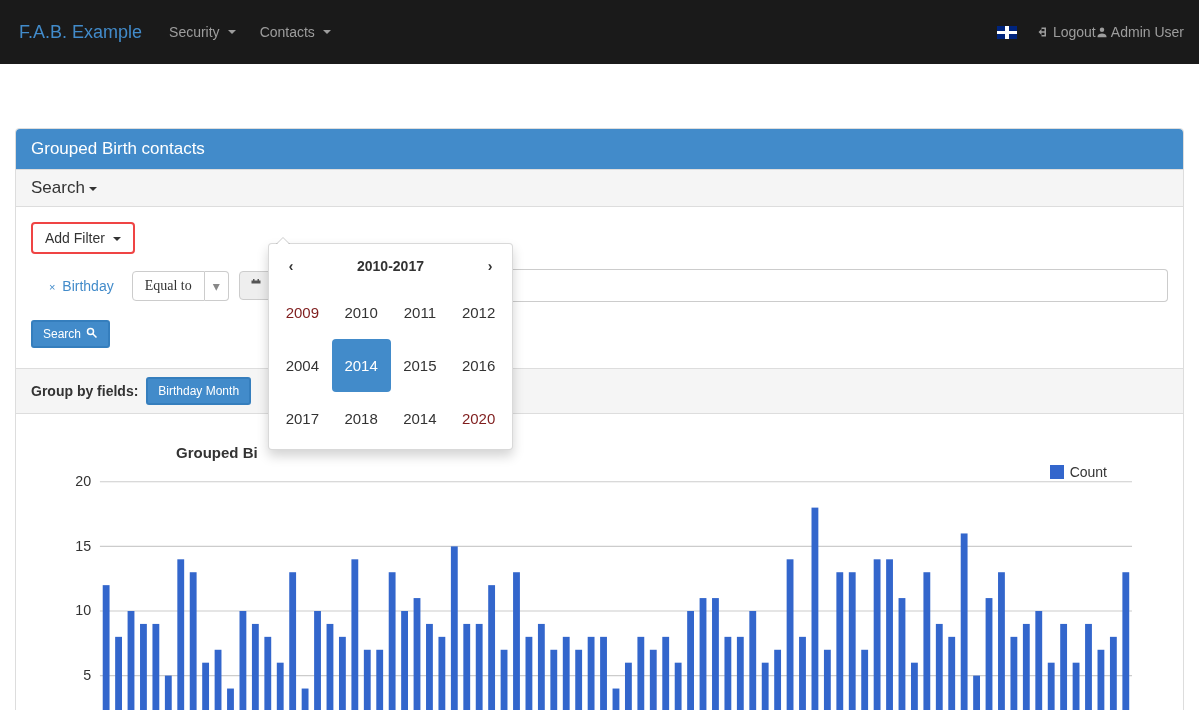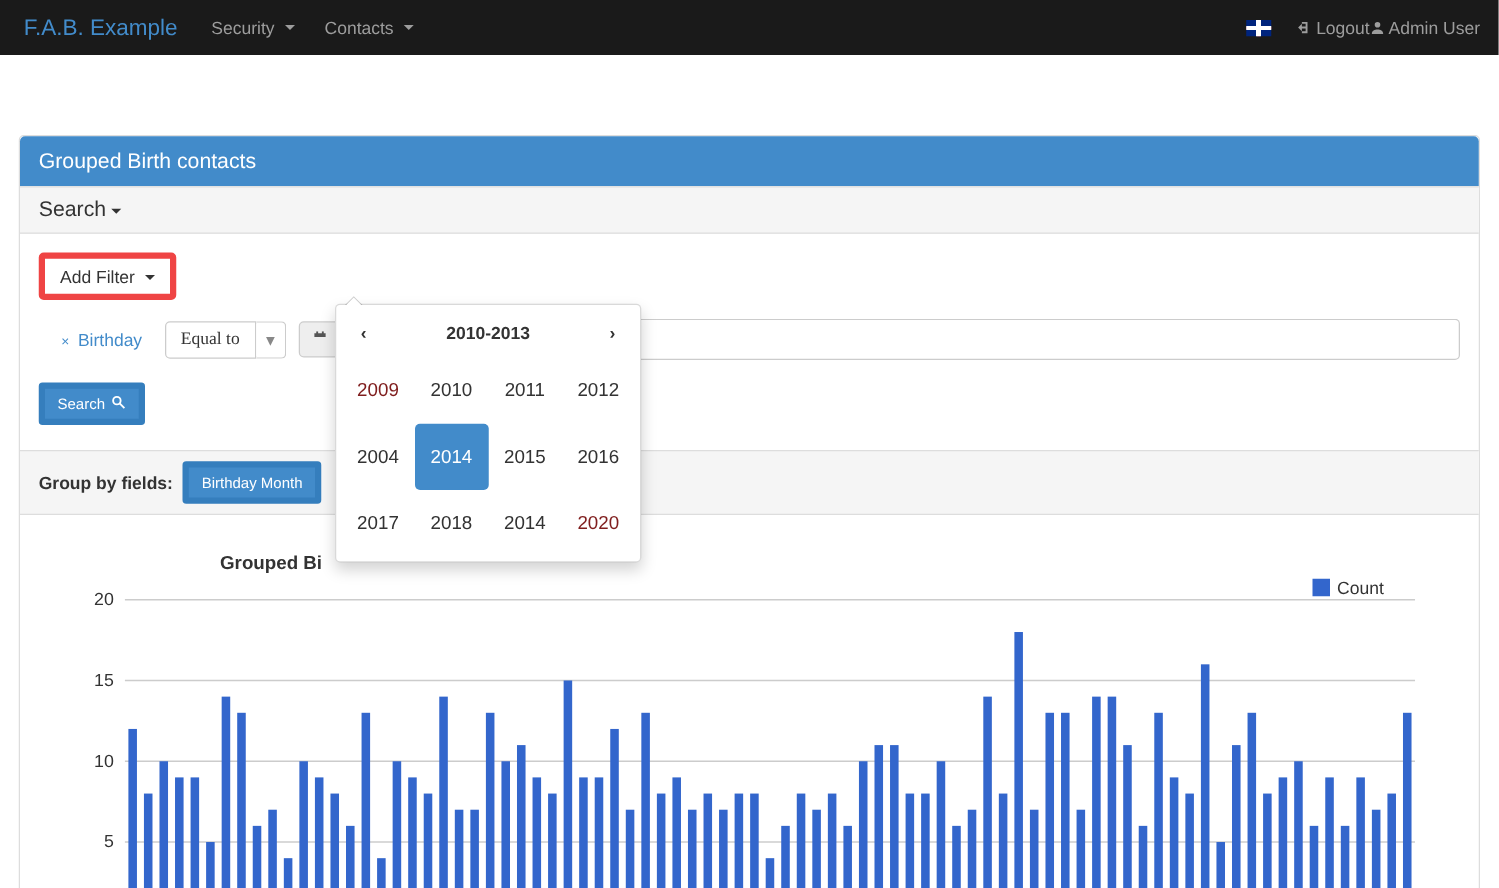--- a/index.html
+++ b/index.html
@@ -1,39 +1,39 @@
 <!DOCTYPE html>
 <html><head>
 <meta charset="utf-8">
 <style>
 * { box-sizing: border-box; margin: 0; padding: 0; }
 body { font-family: "Helvetica Neue", Helvetica, Arial, sans-serif; font-size: 14px; color: #333; background: #fff; }
 
 
-.navbar { background: #1a1a1a; color: #9d9d9d; height: 44px; display: flex; align-items: center; padding: 0 15px; }
+.navbar { background: #1a1a1a; color: #9d9d9d; height: 64px; display: flex; align-items: center; padding: 0 15px; }
 .navbar-brand { color: #428bca; font-size: 18px; padding: 0 15px 0 4px; }
 .navbar-nav { display: flex; list-style: none; }
 .navbar-nav .item { padding: 15px 12px; cursor: pointer; color: #9d9d9d; display:flex; align-items:center; gap:4px;justify-content:center;}
 .navbar-right { margin-left: auto; display: flex; align-items: center; }
 .flag { width: 20px; height: 13px; display: inline-block; background: linear-gradient(#00247d,#00247d); position:relative; margin-right:20px; }
 .flag::before { content:""; position:absolute; inset:0; background:
   linear-gradient(to bottom, transparent 40%, #fff 40%, #fff 60%, transparent 60%),
   linear-gradient(to right, transparent 40%, #fff 40%, #fff 60%, transparent 60%),
   linear-gradient(to bottom, transparent 44%, #cf142b 44%, #cf142b 56%, transparent 56%),
   linear-gradient(to right, transparent 44%, #cf142b 44%, #cf142b 56%, transparent 56%); }
 .caret { display:inline-block; width:0; height:0; margin-left:4px; vertical-align:middle; border-top:4px solid; border-right:4px solid transparent; border-left:4px solid transparent;}
 
 
 .container { padding: 20px 15px; }
 .panel { border: 1px solid #ddd; border-radius: 4px; margin-bottom: 20px; margin-top: 44px; }
 .panel-heading { background: #428bca; color:#fff; padding:10px 15px; border-radius:4px 4px 0 0; font-size:17px;}
 .search-header { background:#f5f5f5; border-top:1px solid #ddd; border-bottom:1px solid #ddd; padding:8px 15px; font-size:17px; cursor:pointer;}
 .panel-body { padding: 15px; }
 
-.btn { display:inline-block; padding:6px 12px; font-size:14px; border:5px solid #ef4444; background:#fff; border-radius:4px; cursor:pointer; color:#333;}
+.btn { display:inline-block; padding:6px 12px; font-size:14px; border:2px solid #ef4444; background:#fff; border-radius:4px; cursor:pointer; color:#333;}
 .btn-primary { background:#428bca; border-color:#357ebd; color:#fff; }
 .btn-sm { padding:5px 10px; font-size:12px; border-radius:3px;}
 
 .filter-row { display:flex; align-items:center; gap:0; margin-top:15px; }
 .filter-label { color:#428bca; font-size:14px; padding:6px 18px; cursor:pointer;}
 .filter-label .x { font-size:11px; margin-right:3px;}
 .select-wrap { display:flex; }
 .select-main { border:1px solid #ccc; background:#fff; padding:6px 12px; border-radius:4px 0 0 4px; min-width:70px;font-family:Liberation Serif, serif;}
 .select-caret { border:1px solid #ccc; border-left:none; background:#fff; padding:6px 8px; border-radius:0 4px 4px 0; color:#888;}
 .cal-btn { border:1px solid #ccc; background:#eee; padding:6px 10px; margin-left:10px; border-radius:4px 0 0 4px;}
@@ -240,21 +240,21 @@
           <rect x="971.2228915662652" y="94" width="6.2289156626506035" height="156" class="bar"></rect>
         </svg>
     </div>
 
   </div>
 </div>
 
 <div class="datepicker">
   <div class="dp-header">
     <span class="dp-nav">‹</span>
-    <span class="dp-title">2010-2013</span>
+    <span class="dp-title">2010-2017</span>
     <span class="dp-nav">›</span>
   </div>
   <div class="dp-grid" id="dp-grid">
       <div class="dp-cell muted">2009</div>
       <div class="dp-cell">2010</div>
       <div class="dp-cell">2011</div>
       <div class="dp-cell">2012</div>
       <div class="dp-cell">2004</div>
       <div class="dp-cell active">2014</div>
       <div class="dp-cell">2015</div>

